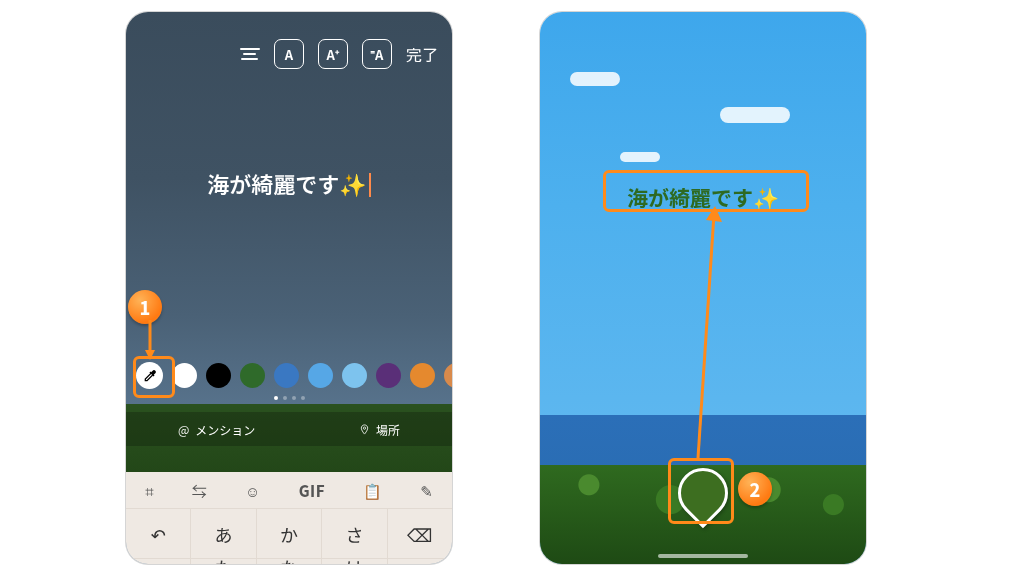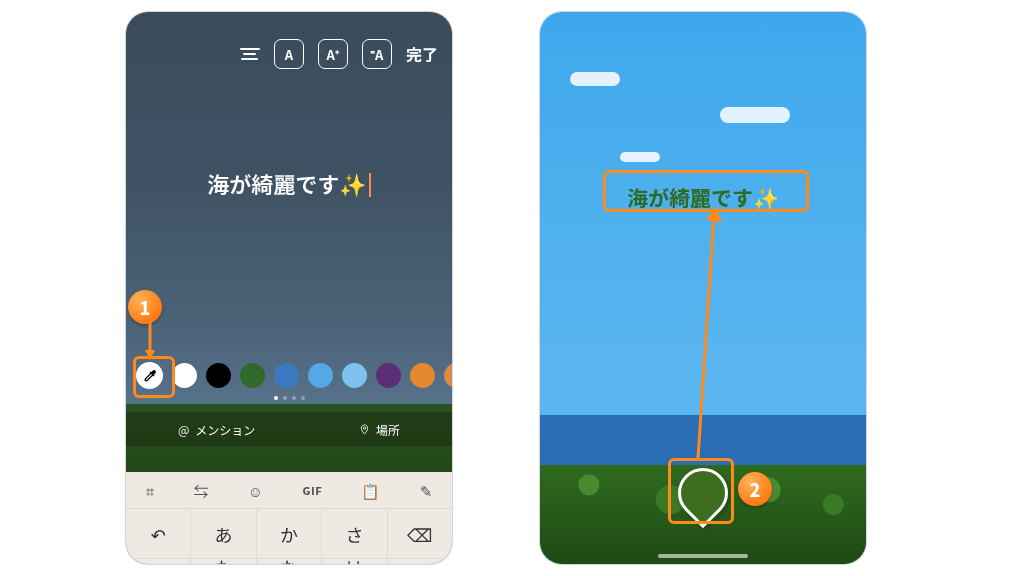--- a/index.html
+++ b/index.html
@@ -13,40 +13,40 @@
   .bg-green-l{position:absolute;left:0;right:0;top:71%;height:18%;background:linear-gradient(#2f5a22,#234a18);filter:brightness(.9)}
   .status{position:absolute;top:0;left:0;right:0;height:22px}
   .toolbar{position:absolute;top:24px;left:0;right:0;height:36px;display:flex;align-items:center;justify-content:flex-end;gap:14px;padding:0 14px;color:#fff}
   .ticon{width:28px;height:28px;border:1.8px solid #fff;border-radius:7px;display:flex;align-items:center;justify-content:center;font-size:13px;font-weight:700;color:#fff}
   .ticon.noframe{border:none;width:auto}
   .align-icon{display:flex;flex-direction:column;gap:3px;width:20px}
   .align-icon span{height:2px;background:#fff;border-radius:1px}
   .align-icon span:nth-child(1){width:100%}
   .align-icon span:nth-child(2){width:65%;margin:0 auto}
   .align-icon span:nth-child(3){width:85%;margin:0 auto}
-  .done{font-size:16px;font-weight:700}
+  .done{font-size:16px;font-weight:400}
   .overlay-text{position:absolute;top:155px;left:0;right:0;text-align:center;font-size:22px;font-weight:600;color:#fff}
   .overlay-text .sparkle{color:#f5c440}
   .caret{display:inline-block;width:2px;height:24px;background:#ff8a4a;vertical-align:-4px;margin-left:2px}
 
   .palette{position:absolute;top:350px;left:10px;right:10px;display:flex;align-items:center;gap:9px}
   .swatch{width:25px;height:25px;border-radius:50%;box-sizing:border-box;flex:0 0 auto}
   .swatch.ring{border:2px solid #fff}
   .dropper{background:#fff;display:flex;align-items:center;justify-content:center;font-size:16px;color:#000;width:27px;height:27px}
   .dots{position:absolute;top:384px;left:0;right:0;display:flex;gap:5px;justify-content:center}
   .dots span{width:4px;height:4px;border-radius:50%;background:rgba(255,255,255,.35)}
   .dots span.on{background:#fff}
 
   .chipbar{position:absolute;top:400px;left:0;right:0;height:34px;display:flex;align-items:center;justify-content:space-around;color:#fff;font-size:12px;background:rgba(0,0,0,.22)}
   .chip{display:flex;align-items:center;gap:6px}
   .chip .ic{font-size:12px;opacity:.9}
 
   .kb{position:absolute;left:0;right:0;bottom:0;top:460px;background:#efe9e3}
   .kb-tools{display:flex;align-items:center;justify-content:space-around;height:36px;color:#555;font-size:15px}
-  .kb-tools .gif{font-weight:800;letter-spacing:.5px;font-size:11px}
+  .kb-tools .gif{font-weight:800;letter-spacing:.5px;font-size:15px}
   .kb-row{display:flex;height:50px}
   .kb-row .key{flex:1;display:flex;align-items:center;justify-content:center;font-size:18px;color:#333;border-top:1px solid #e2dad2}
   .kb-row .key+.key{border-left:1px solid #e2dad2}
 
   
   .bg-sky-blue{position:absolute;inset:0;background:linear-gradient(#3ea7ec 0%,#4db0ee 35%,#5bb6ef 70%,#69bcef 100%)}
   .cloud{position:absolute;background:rgba(255,255,255,.85);border-radius:20px;filter:blur(.5px)}
   .sea{position:absolute;left:0;right:0;top:73%;height:10%;background:linear-gradient(#2b6fb8,#2a6db4)}
   .bushes{position:absolute;left:0;right:0;top:82%;bottom:0;background:linear-gradient(#2f6a1f,#1e4a14)}
   .bushes::before{content:"";position:absolute;inset:0;background:radial-gradient(circle at 15% 20%,#4a8a2e 0 10px,transparent 11px),radial-gradient(circle at 40% 35%,#3a7a24 0 14px,transparent 15px),radial-gradient(circle at 70% 25%,#4a8a2e 0 12px,transparent 13px),radial-gradient(circle at 90% 40%,#3a7a24 0 10px,transparent 11px)}

